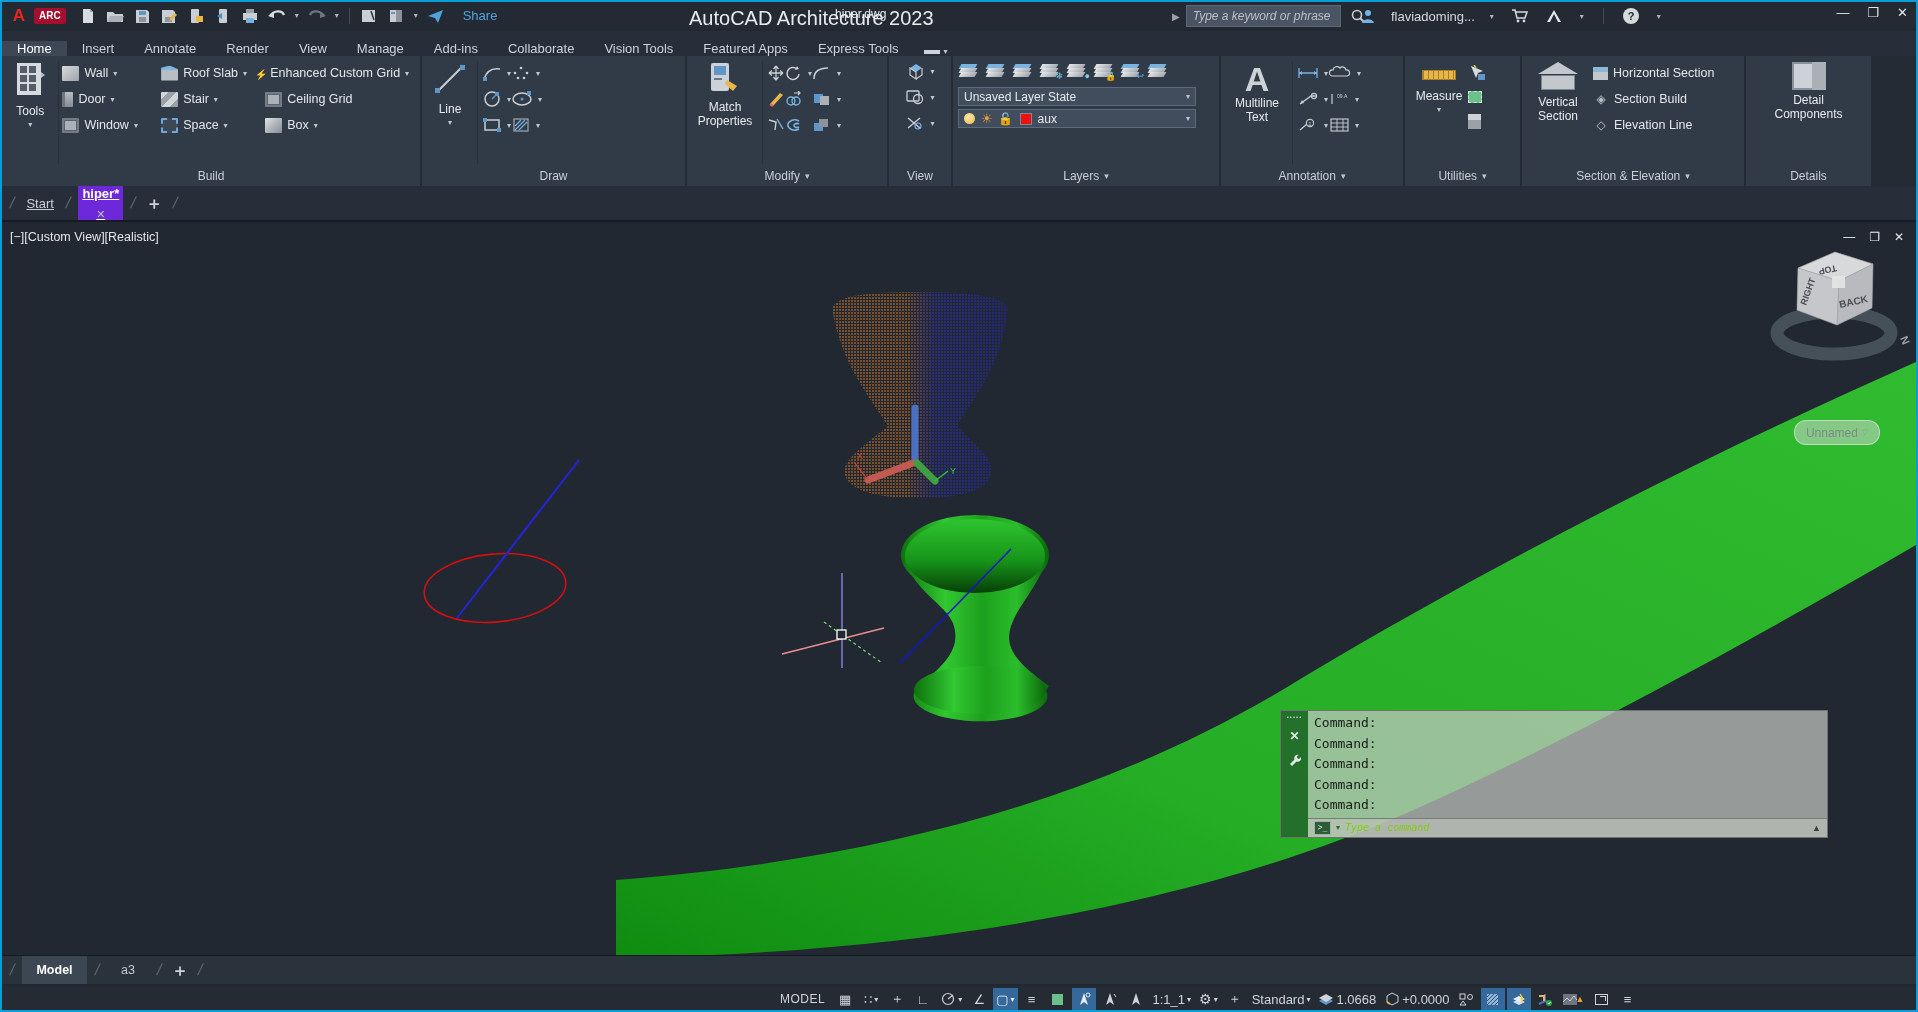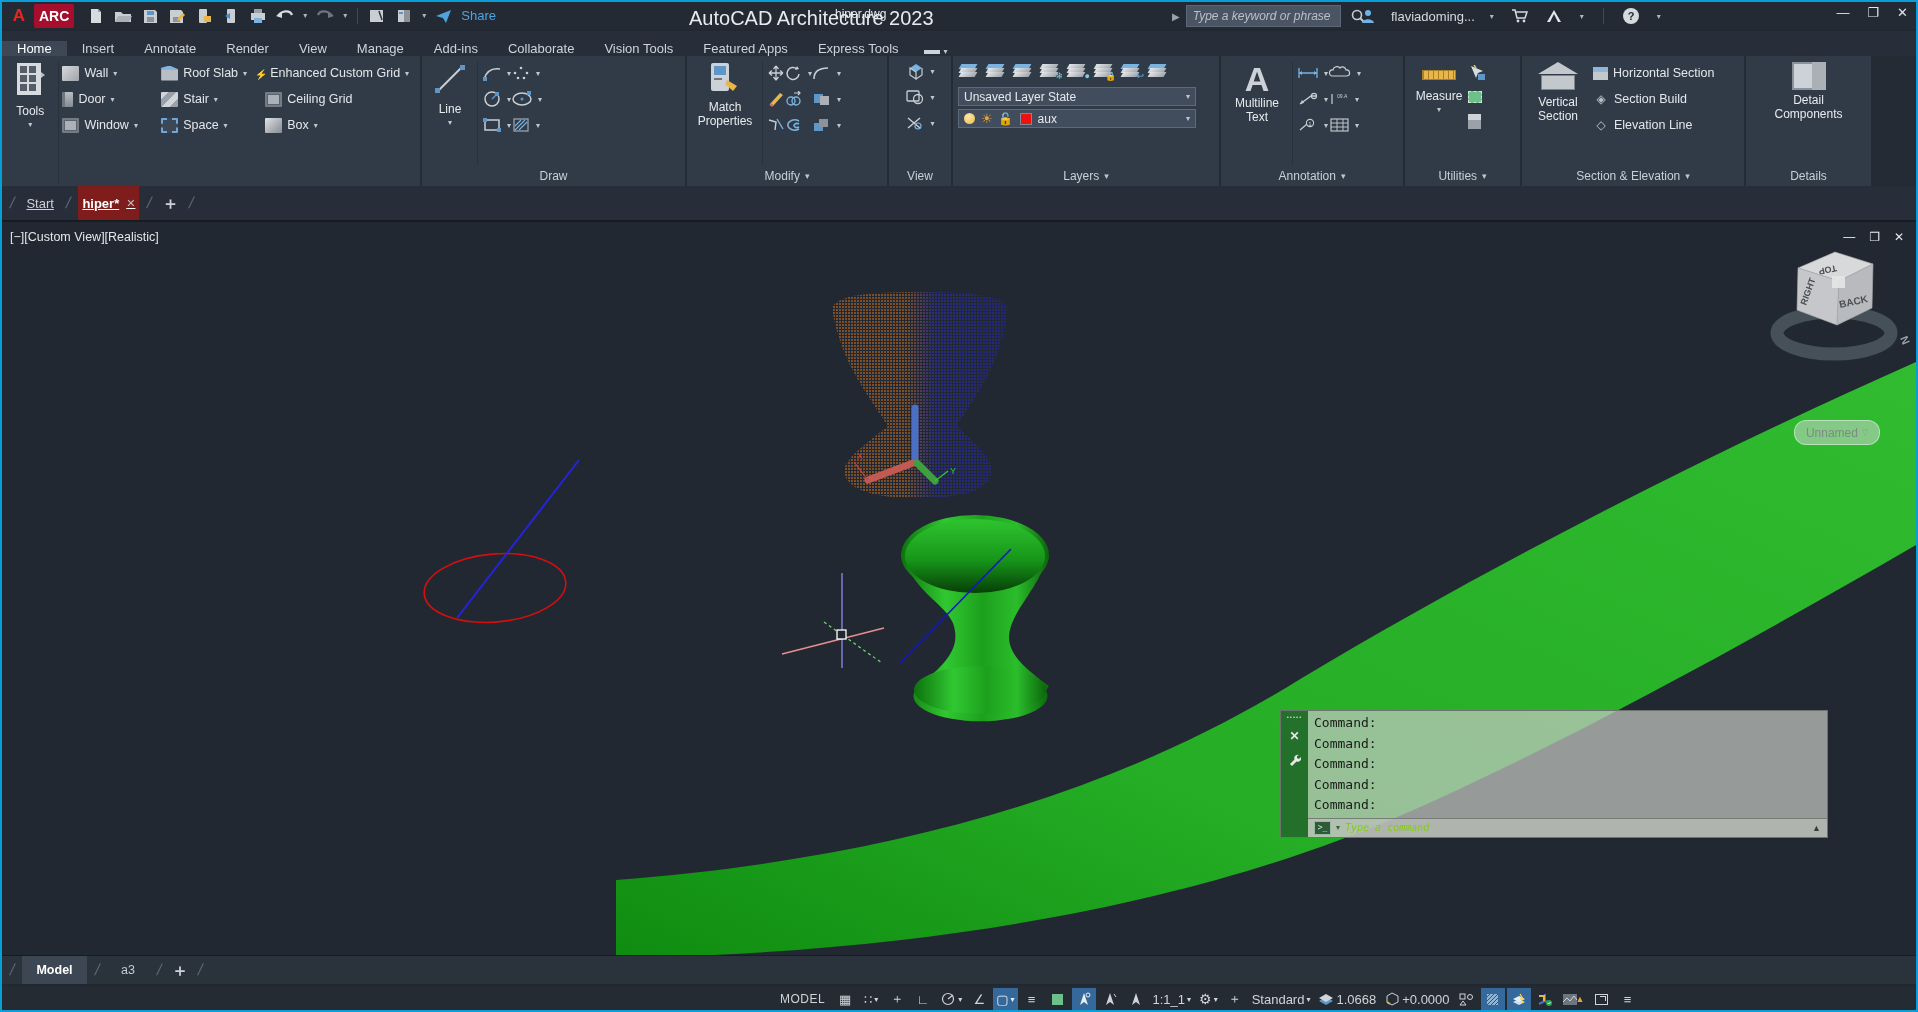--- a/index.html
+++ b/index.html
@@ -4,28 +4,28 @@
 <style>
   html,body{margin:0;padding:0;background:#10151c;}
   *{box-sizing:border-box;font-family:"Liberation Sans",sans-serif;}
   #app{position:relative;width:1918px;height:1012px;background:#222831;overflow:hidden;
        border-left:2px solid #0a9ed9;border-right:2px solid #0a9ed9;border-bottom:2px solid #0a9ed9;}
   
   .titlebar{position:absolute;left:0;top:0;width:100%;height:29px;background:#232a34;border-top:2px solid #0a9ed9;
             display:flex;align-items:center;color:#d6dade;font-size:13px;}
   .logoA{width:22px;height:22px;margin-left:6px;background:#232a34;color:#e8251f;font-weight:bold;font-size:17px;
          display:flex;align-items:center;justify-content:center;border-radius:2px;}
-  .arcBadge{height:24px;margin-left:4px;padding:8px 5px;background:#a50f2d;color:#fff;font-size:14px;font-weight:bold;
+  .arcBadge{height:16px;margin-left:4px;padding:8px 5px;background:#a50f2d;color:#fff;font-size:10px;font-weight:bold;
             border-radius:2px;display:flex;align-items:center;}
   .qat{display:flex;align-items:center;margin-left:10px;gap:3px;}
   .qbtn{width:24px;height:22px;display:flex;align-items:center;justify-content:center;}
   .qbtn svg{display:block}
   .qsep{width:1px;height:16px;background:#414b58;margin:0 4px;}
   .qcaret{font-size:8px;color:#aeb5bd;width:10px;text-align:center;}
-  .shareTxt{color:#4fa3dc;margin-left:2px;}
+  .shareTxt{color:#4fa3dc;margin-left:12px;}
   .titleTxt{position:absolute;left:687px;top:5px;color:#e8ebee;font-size:20px;}
   .fileTxt{position:absolute;left:833px;top:5px;color:#e8ebee;font-size:12px;}
   .searchWrap{position:absolute;left:1170px;top:3px;display:flex;align-items:center;gap:6px;}
   .searchArrow{color:#9aa2ab;font-size:10px;}
   .searchBox{width:155px;height:22px;background:#4a5462;border:1px solid #5b6775;color:#b9c0c9;
              font-style:italic;font-size:12px;padding:0 6px;}
   .searchBox::placeholder{color:#b9c0c9;font-style:italic;}
   .tIcon{display:flex;align-items:center;justify-content:center;width:22px;height:22px;}
   .userRow{position:absolute;left:1355px;top:3px;display:flex;align-items:center;gap:12px;color:#d6dade;}
   .winBtns{position:absolute;right:8px;top:3px;display:flex;gap:18px;color:#e3e6ea;font-size:13px;}
@@ -90,21 +90,21 @@
   .house .hbody{position:absolute;left:3px;top:13px;width:34px;height:15px;background:#c3c8cd;box-shadow:inset 0 0 0 1px #7e858d, inset 17px 0 0 -16px #7e858d;}
   .secIcon{width:16px;height:14px;display:flex;align-items:center;justify-content:center;color:#b9bec4;font-size:12px;}
   .hsCube{width:15px;height:13px;background:linear-gradient(180deg,#8fb6d6 35%,#c3c8cd 35%);}
   
   .detIcon{width:34px;height:28px;background:#cdd2d8;box-shadow:inset -14px 0 0 #aab0b6, inset 0 0 0 2px #8b9299;}
   
   .filetabs{position:absolute;left:0;top:186px;width:100%;height:36px;background:#272e3a;border-bottom:2px solid #171c24;
             display:flex;align-items:center;font-size:13px;color:#ccd1d8;}
   .slash{color:#5c6675;font-size:16px;margin:0 8px;transform:skewX(-12deg);}
   .ftab{display:flex;align-items:center;gap:7px;padding:0 4px;height:100%;text-decoration:underline;}
-  .ftab.active{background:#7f1d1d;color:#fff;font-weight:bold;}
+  .ftab.active{background:#6d28d9;color:#fff;font-weight:bold;flex-direction:column;}
   .ftab .x{font-weight:normal;color:#b9bfc7;font-size:11px;}
   .plusBtn{color:#ccd1d8;font-size:17px;font-weight:bold;margin:0 2px;}
   
   .viewport{position:absolute;left:0;top:222px;width:1914px;height:733px;background:#222831;overflow:hidden;}
   .vpLabel{position:absolute;left:8px;top:8px;color:#e4e7ea;font-size:12.5px;z-index:5;}
   .vpCtrls{position:absolute;right:12px;top:8px;display:flex;gap:14px;color:#e8eaec;font-size:12px;z-index:5;}
   .vpSvg{position:absolute;left:0;top:0;}
   .badge{position:absolute;left:1792px;top:198px;width:86px;height:25px;background:rgba(205,215,208,0.55);
          border:1px solid rgba(240,245,240,0.5);border-radius:12px;display:flex;align-items:center;justify-content:center;
          gap:4px;color:#7e8a84;font-size:12px;z-index:6;}
@@ -366,20 +366,23 @@
               <span class="ib window"></span>
               <span>Ceiling Grid</span>
             </div>
           <div class="sitem">
               <span class="ib box3d"></span>
               <span>Box</span>
               <span class="caret">▾</span>
             </div>
         </div>
       </div>
+      <div class="plabel">
+          <span>Build</span>
+        </div>
     </div>
     <div class="psep"></div>
 
     <div class="panel" style="width:263px">
       <div class="pbody">
         <div class="bigbtn" style="width:46px">
           <span class="bicon"><svg width="34" height="34">
                 <path d="M5 29L29 5" stroke="#c9ced3" stroke-width="2"></path>
                 <rect x="2" y="26" width="5" height="5" fill="#5f96c8"></rect>
                 <rect x="27" y="3" width="5" height="5" fill="#5f96c8"></rect>

